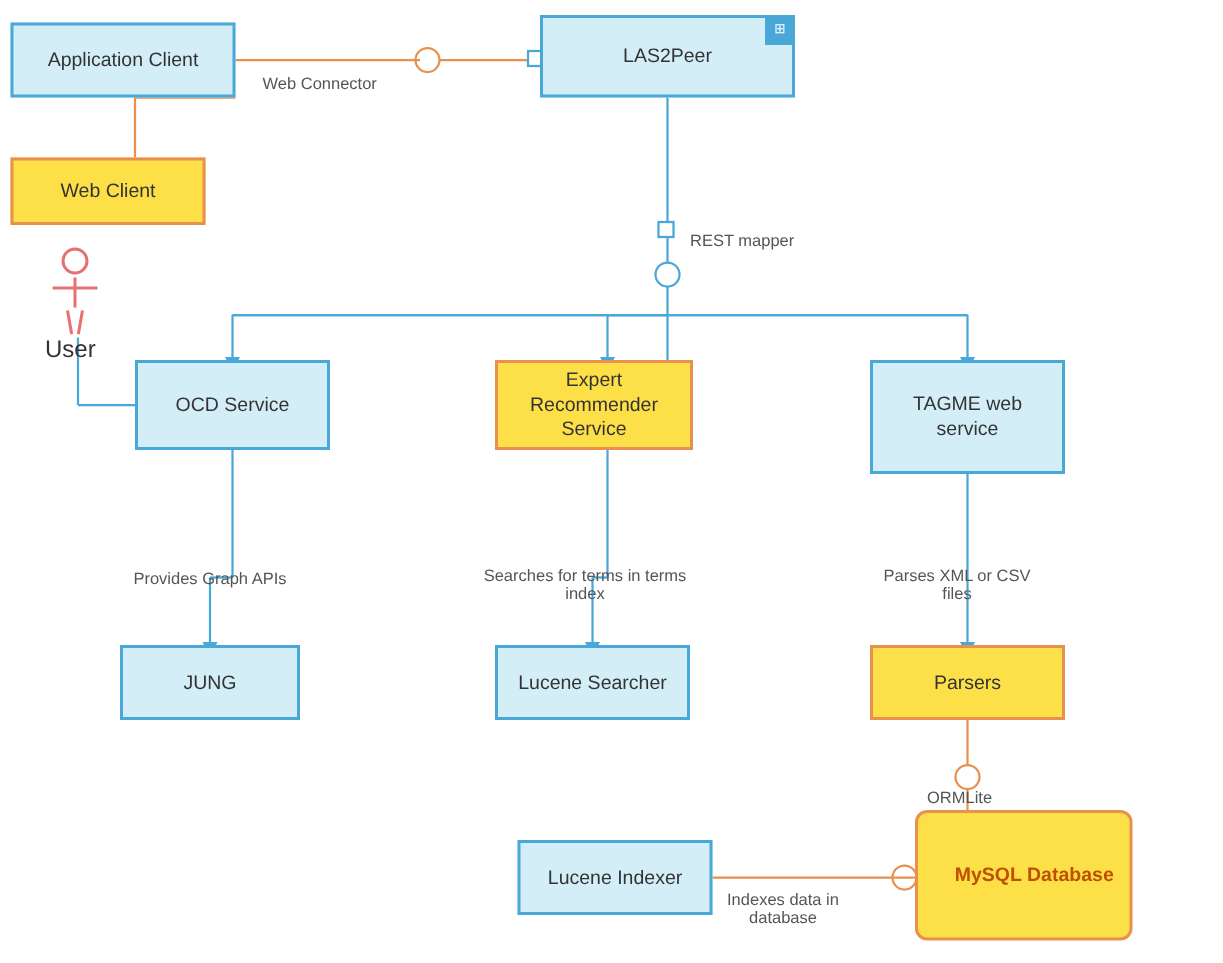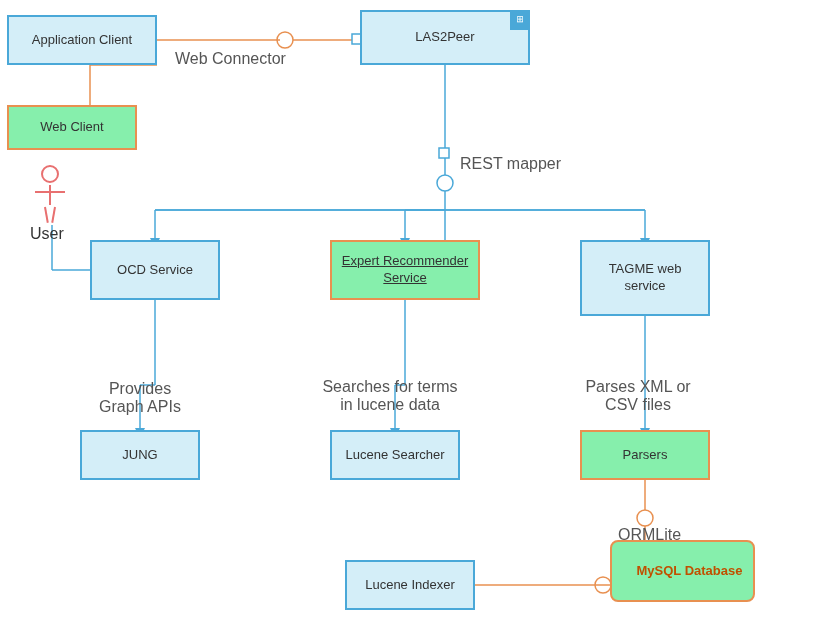--- a/index.html
+++ b/index.html
@@ -24,31 +24,31 @@
       background: #fff;
       display: flex;
       align-items: center;
       justify-content: center;
       text-align: center;
       padding: 6px;
       line-height: 1.3;
       font-size: 13px;
     }
     .box.orange-bg {
-      background: #86efac;
+      background: #fde047;
       border-color: #e89050;
       align-items: center;
     }
     .box.blue-bg {
       background: #d4eef8;
       border-color: #4aa8d8;
     }
     .label {
       position: absolute;
-      font-size: 16px;
+      font-size: 11px;
       color: #555;
       text-align: center;
     }
     svg#lines {
       position: absolute;
       top: 0; left: 0;
       width: 815px;
       height: 642px;
       pointer-events: none;
     }
@@ -184,36 +184,36 @@
     </div>
   </div>
   <div class="user-label" style="left:30px;top:225px;">
     <span>User</span>
   </div>
 
   <div class="box blue-bg" style="left:90px;top:240px;width:130px;height:60px;text-align:right;">
     <span>OCD Service</span>
   </div>
 
-  <div class="box orange-bg" style="left:330px;top:240px;width:150px;height:60px;text-decoration:underline;">
+  <div class="box orange-bg" style="left:330px;top:240px;width:132px;height:60px;">
     <span>Expert Recommender Service</span>
   </div>
 
   <div class="box blue-bg" style="left:580px;top:240px;width:130px;height:76px;">
     <span>TAGME web service</span>
   </div>
 
   <div class="label" style="left:85px;top:380px;width:110px;">
     <span>Provides Graph
 APIs</span>
   </div>
 
   <div class="label" style="left:320px;top:378px;width:140px;">
     <span>Searches for terms in
-lucene data</span>
+terms index</span>
   </div>
 
   <div class="label" style="left:578px;top:378px;width:120px;">
     <span>Parses XML or
 CSV files</span>
   </div>
 
   <div class="box blue-bg" style="left:80px;top:430px;width:120px;height:50px;">
     <span>JUNG</span>
   </div>
@@ -227,18 +227,22 @@
   </div>
 
   <div class="label" style="left:618px;top:502px;margin-top:24px;">
     <span>ORMLite</span>
   </div>
 
   <div class="box blue-bg" style="left:345px;top:560px;width:130px;height:50px;">
     <span>Lucene Indexer</span>
   </div>
 
-  <div class="box orange-bg" style="left:610px;top:540px;width:145px;height:62px;border-radius:8px;padding-left:20px;">
+  <div class="box orange-bg" style="left:610px;top:540px;width:145px;height:87px;border-radius:8px;padding-left:20px;">
     <span style="font-weight:bold;color:#c05000;">MySQL Database</span>
   </div>
 
+  <div class="label" style="left:462px;top:594px;width:120px;">
+    <span>Indexes data in
+database</span>
+  </div>
 
 </div>
 
 </body></html>

